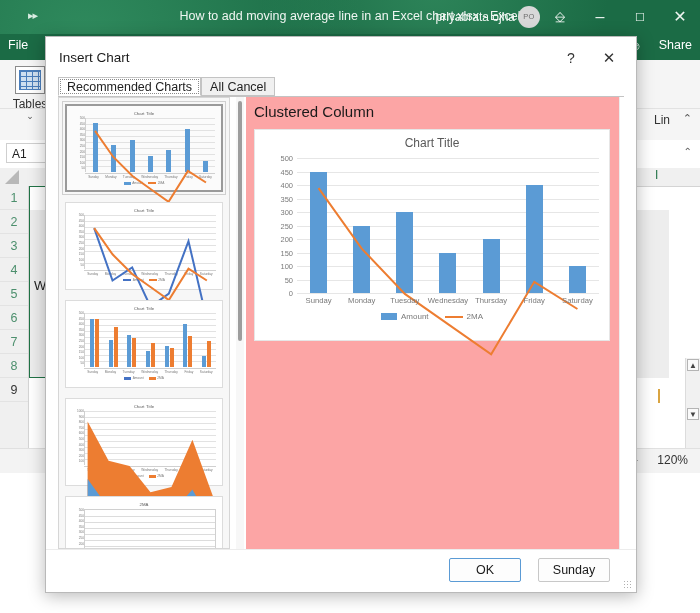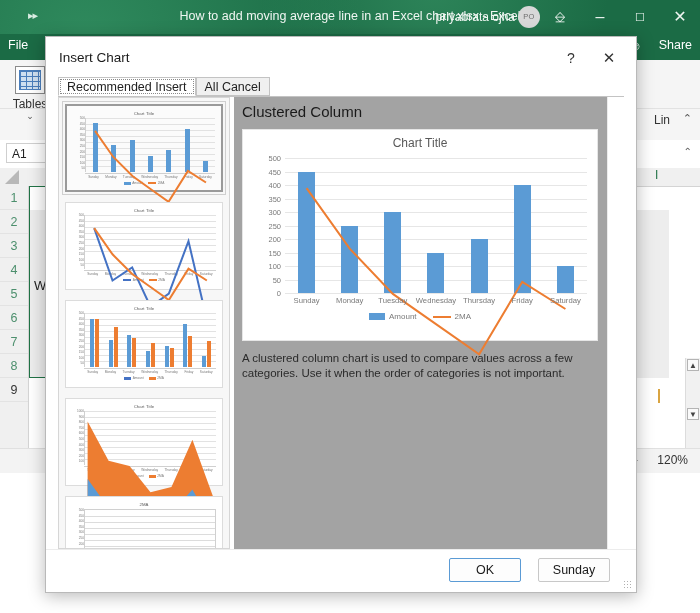--- a/index.html
+++ b/index.html
@@ -163,21 +163,21 @@
   .tbar3{width:4px;background:#ed7d31;}
   .tbcluster{display:flex;align-items:flex-end;gap:1px;}
 
   .thumb-scroll{
     position:absolute;left:178px;top:0;width:8px;height:452px;background:#f7f7f7;
   }
   .thumb-scroll-thumb{position:absolute;left:2px;top:4px;width:4px;height:240px;background:#9d9d9d;border-radius:2px;}
 
   
   .preview{
-    position:absolute;left:176px;top:0;width:374px;height:452px;background:#a3a3a3;
+    position:absolute;left:188px;top:0;width:374px;height:452px;background:#fca5a5;
     border-right:1px solid #ececec;box-sizing:border-box;
   }
   .prev-heading{font-size:15px;color:#1a1a1a;padding:6px 0 0 8px;}
   .chart-box{
     position:absolute;left:8px;top:32px;width:356px;height:212px;
     border:1px solid #e6e6e6;background:#ffffff;box-sizing:border-box;
   }
   .chart-title{text-align:center;font-size:12px;color:#595959;margin-top:6px;}
   .plot{
     position:absolute;left:42px;top:28px;right:10px;height:135px;
@@ -288,21 +288,21 @@
     <div class="zoom-val">120%</div>
   </div>
 </div>
 
 <div id="insert-chart-dialog">
   <div class="dlg-title">Insert Chart</div>
   <div class="dlg-help">?</div>
   <div class="dlg-close">✕</div>
 
   <div class="tabs">
-    <span class="tab active">Recommended Insert</span><span class="tab">All Cancel</span>
+    <span class="tab active">Recommended Charts</span><span class="tab">All Cancel</span>
   </div>
   <div class="tabs-underline"></div>
 
   <div class="dlg-body">
 
     <div class="thumb-list">
 
       <div class="thumb selected" style="top:6px;">
         <div class="thumb-inner">
           <div class="thumb-title">Chart Title</div>
@@ -599,21 +599,20 @@
             <i class="lg-sw" id="lg-sw-0" style="background: rgb(91, 155, 213);"></i>
             <span>Amount</span>
           </span>
           <span class="lg-item">
             <i class="lg-ln" id="lg-sw-1" style="background: rgb(237, 125, 49);"></i>
             <span>2MA</span>
           </span>
         </div>
       </div>
 
-      <div class="prev-desc">A clustered column chart is used to compare values across a few categories. Use it when the order of categories is not important.</div>
     </div>
   </div>
 
   <div class="dlg-footer">
     <div class="btn ok">OK</div>
     <div class="btn cancel">Sunday</div>
     <div class="resize-grip"></div>
   </div>
 </div>
 

